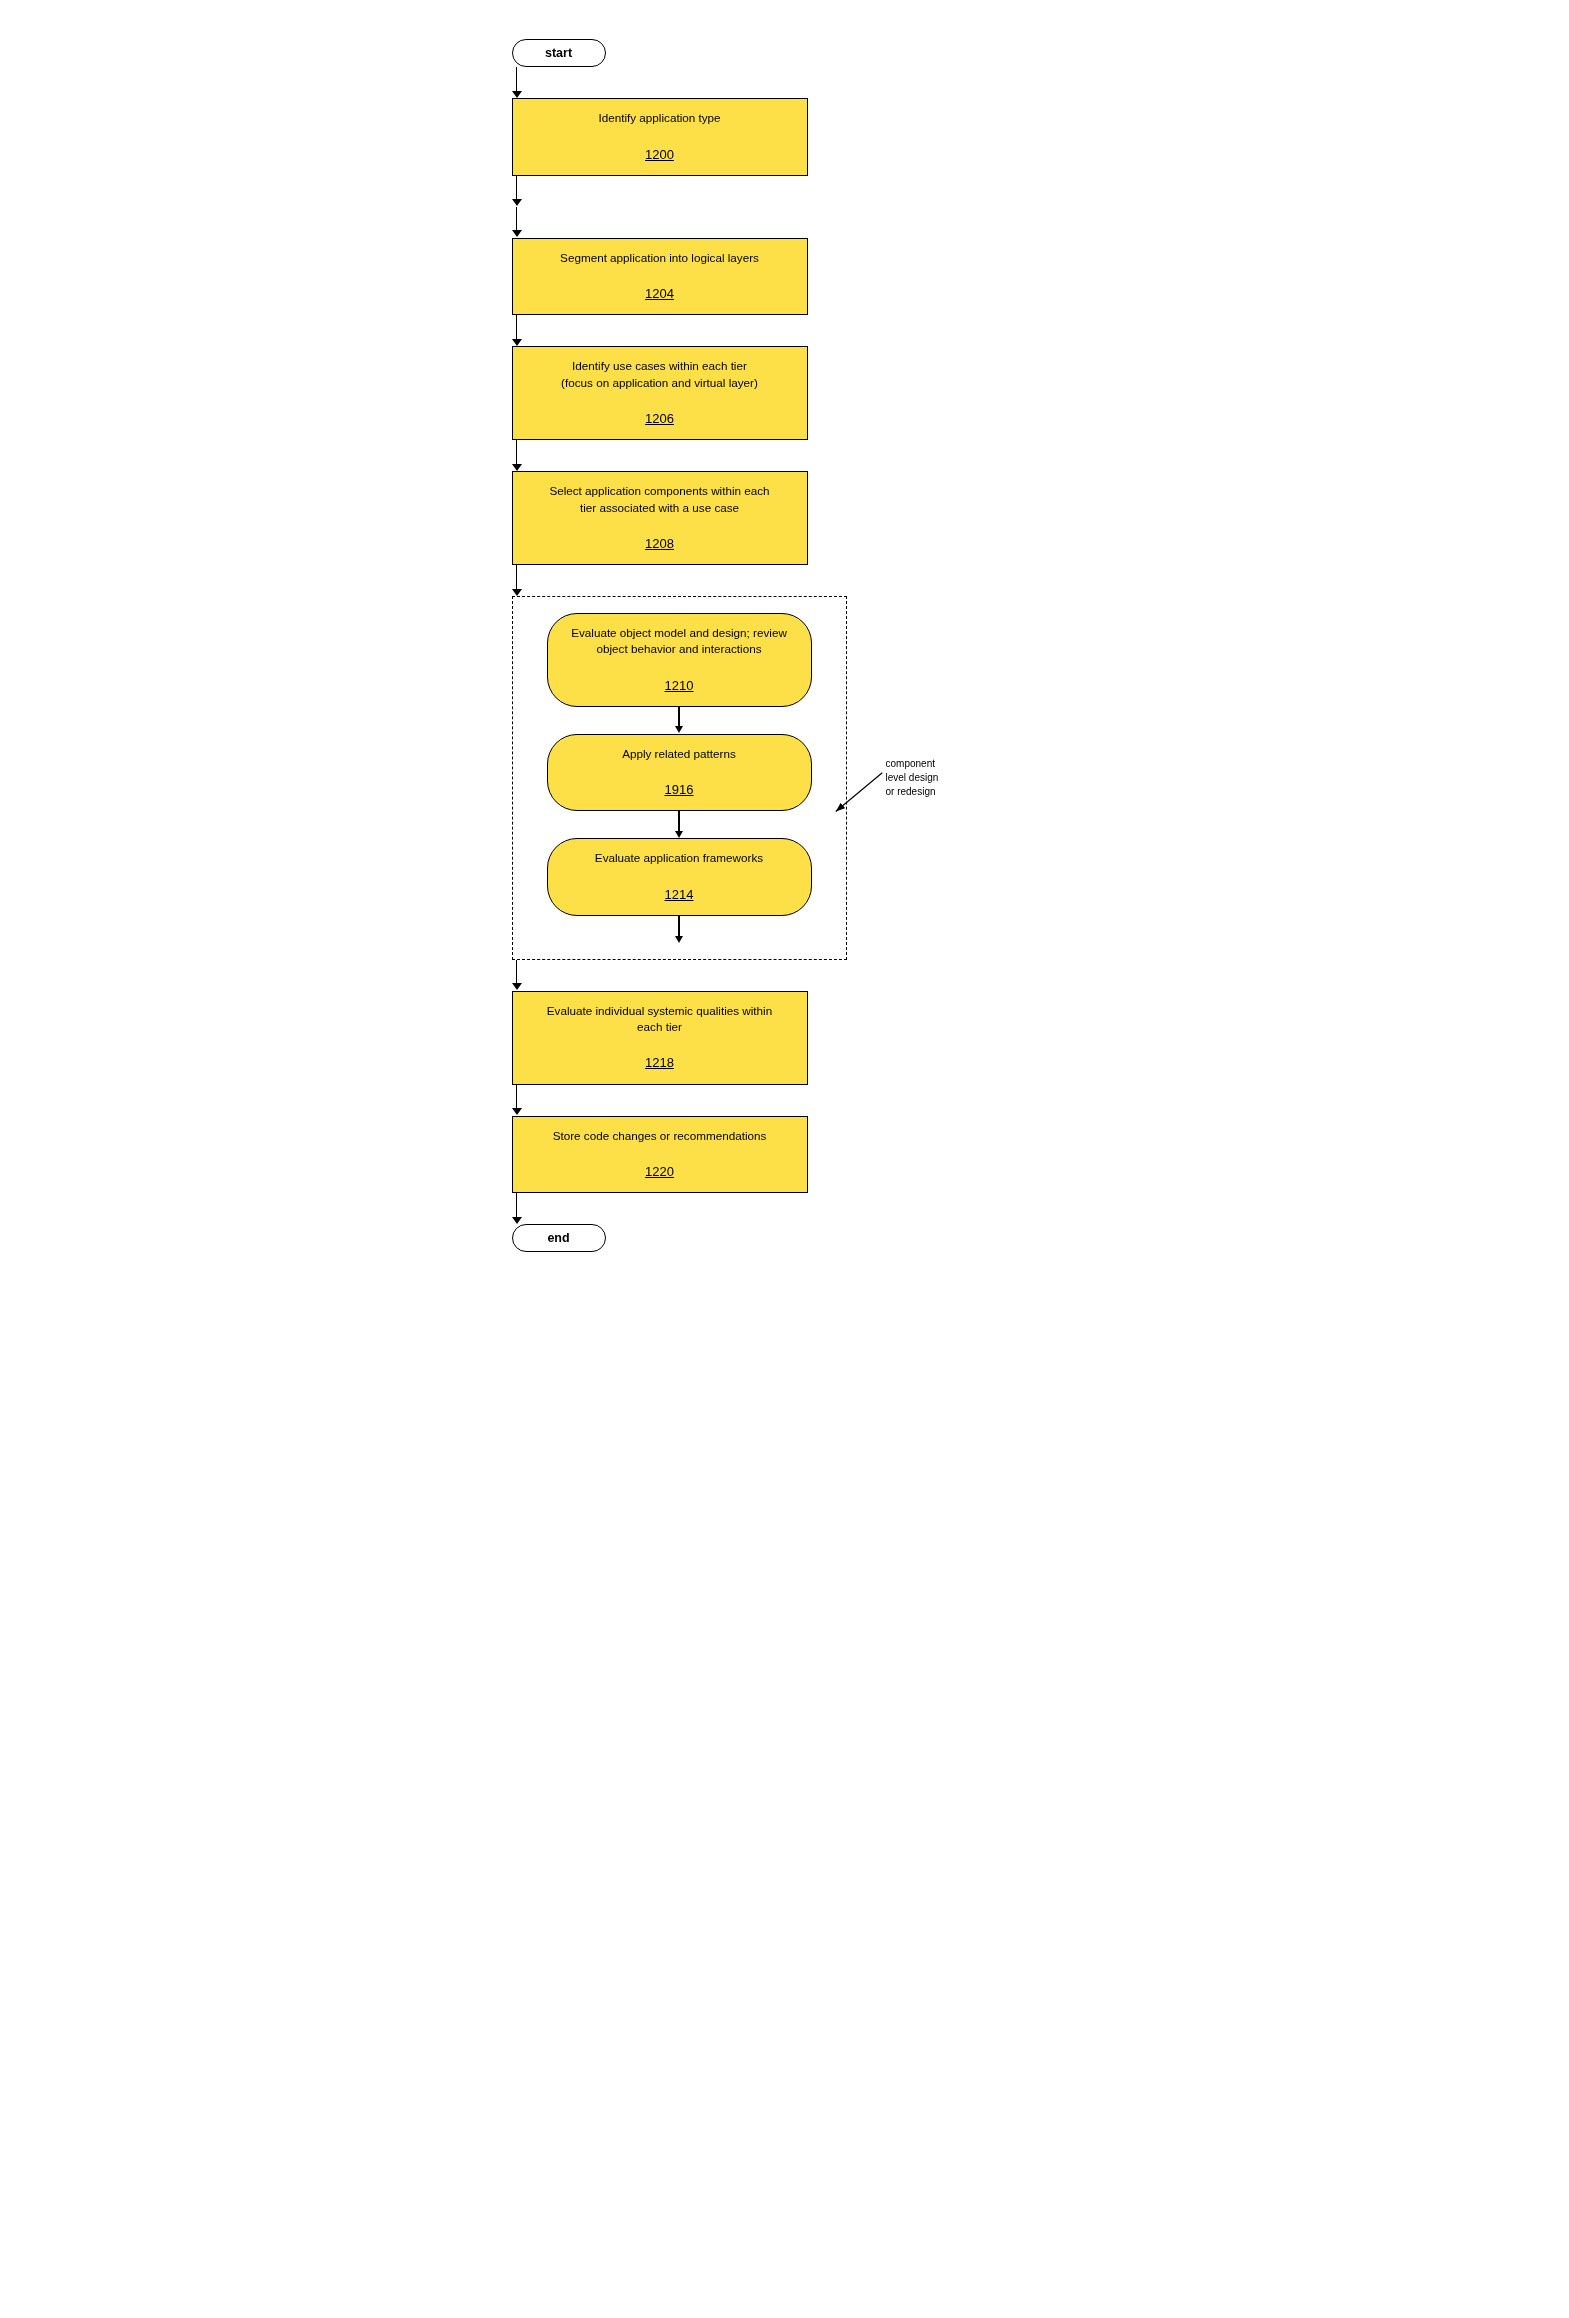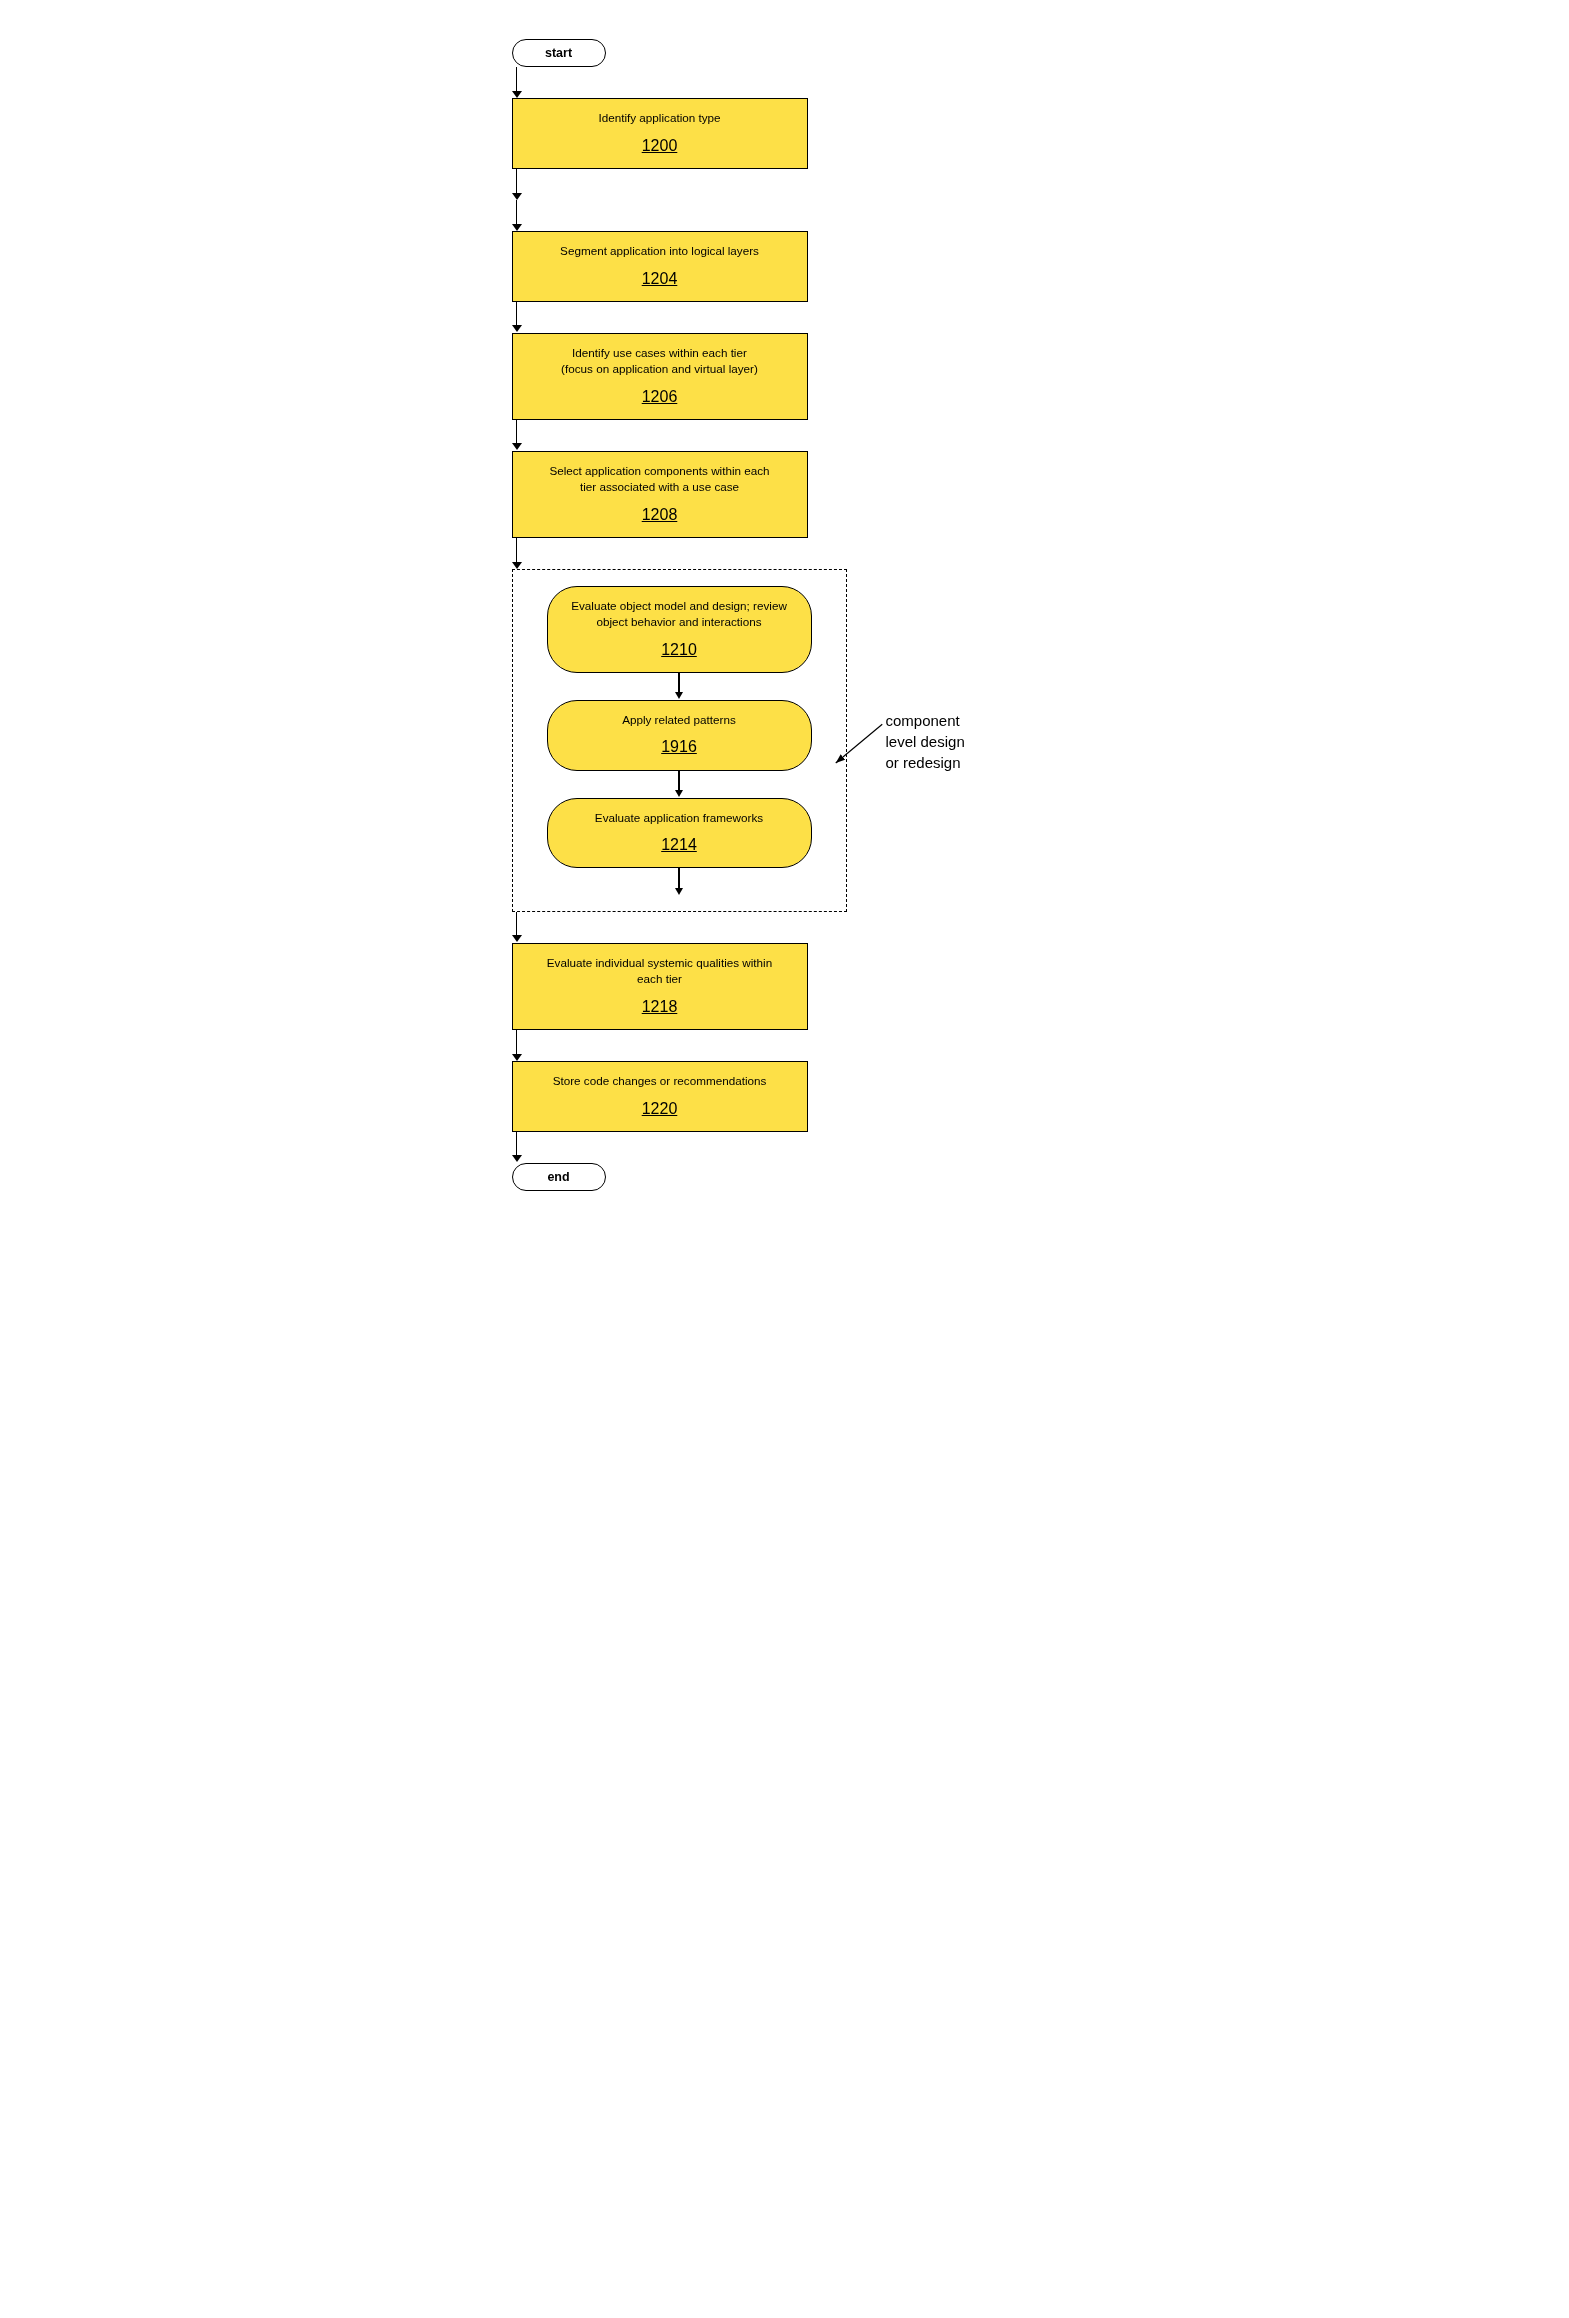--- a/index.html
+++ b/index.html
@@ -54,22 +54,22 @@
       text-align: center;
       background: #fde047;
       width: 296px;
       font-size: 11.7px;
       line-height: 1.4;
     }
 
     .process-box .ref-num {
       display: block;
       text-decoration: underline;
-      margin-top: 8px;
-      font-size: 16px;
+      margin-top: 19px;
+      font-size: 13px;
     }
 
     
     .arrow {
       display: flex;
       flex-direction: column;
       align-items: center;
       height: 31px;
       position: relative;
     }
@@ -112,21 +112,21 @@
     .dashed-wrapper {
       position: relative;
       width: 335px;
     }
 
     .component-label {
       position: absolute;
       right: -140px;
       top: 50%;
       transform: translateY(-50%);
-      font-size: 15px;
+      font-size: 10px;
       line-height: 1.4;
       width: 101px;
       text-align: left;
     }
 
     .inner-arrow {
       display: flex;
       flex-direction: column;
       align-items: center;
       height: 27px;

